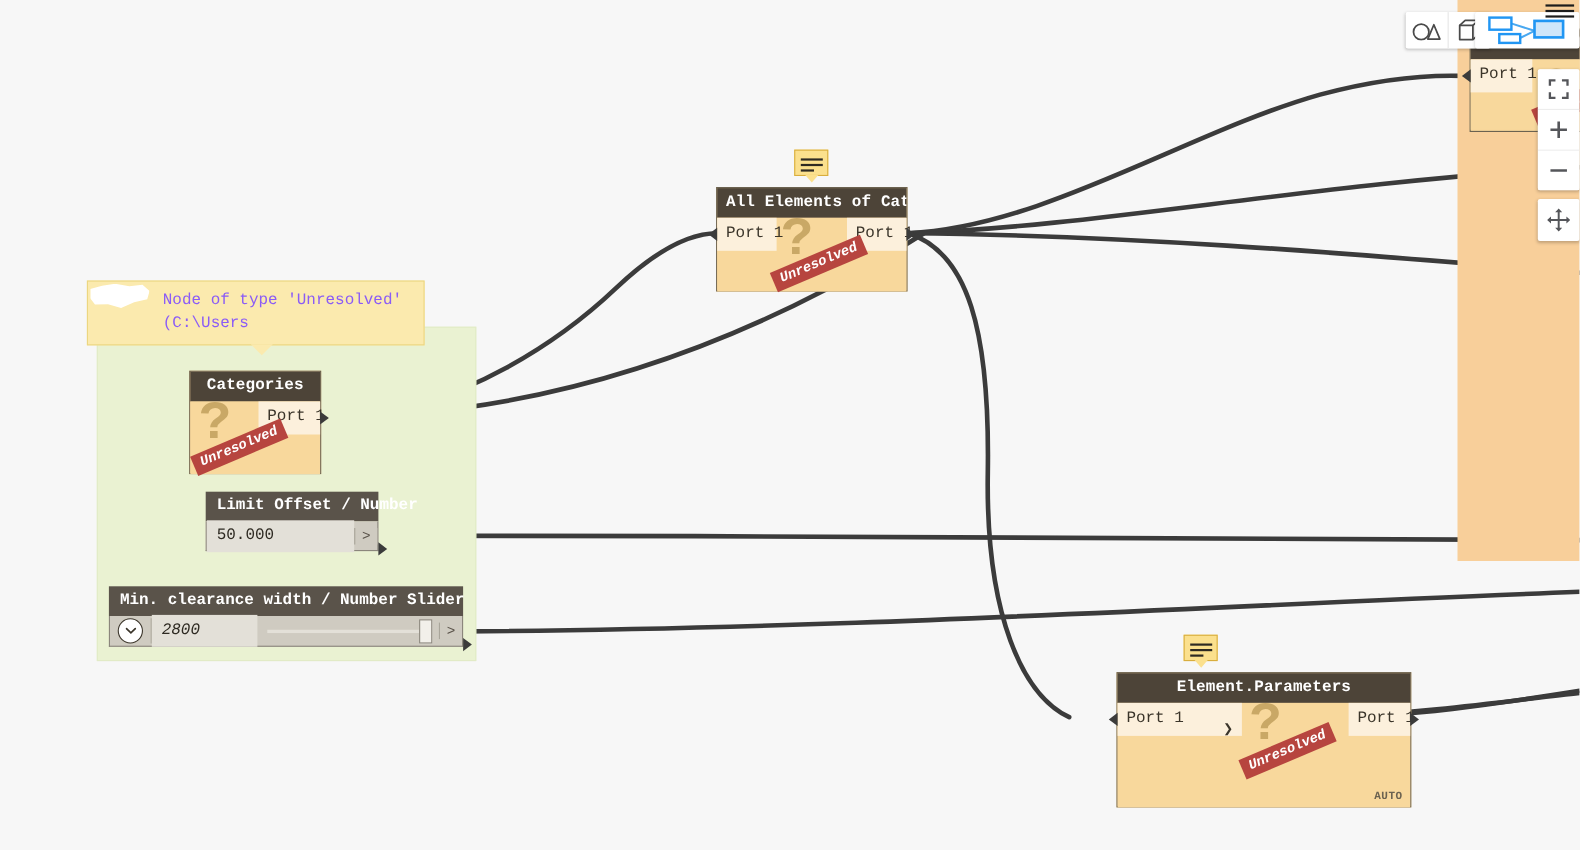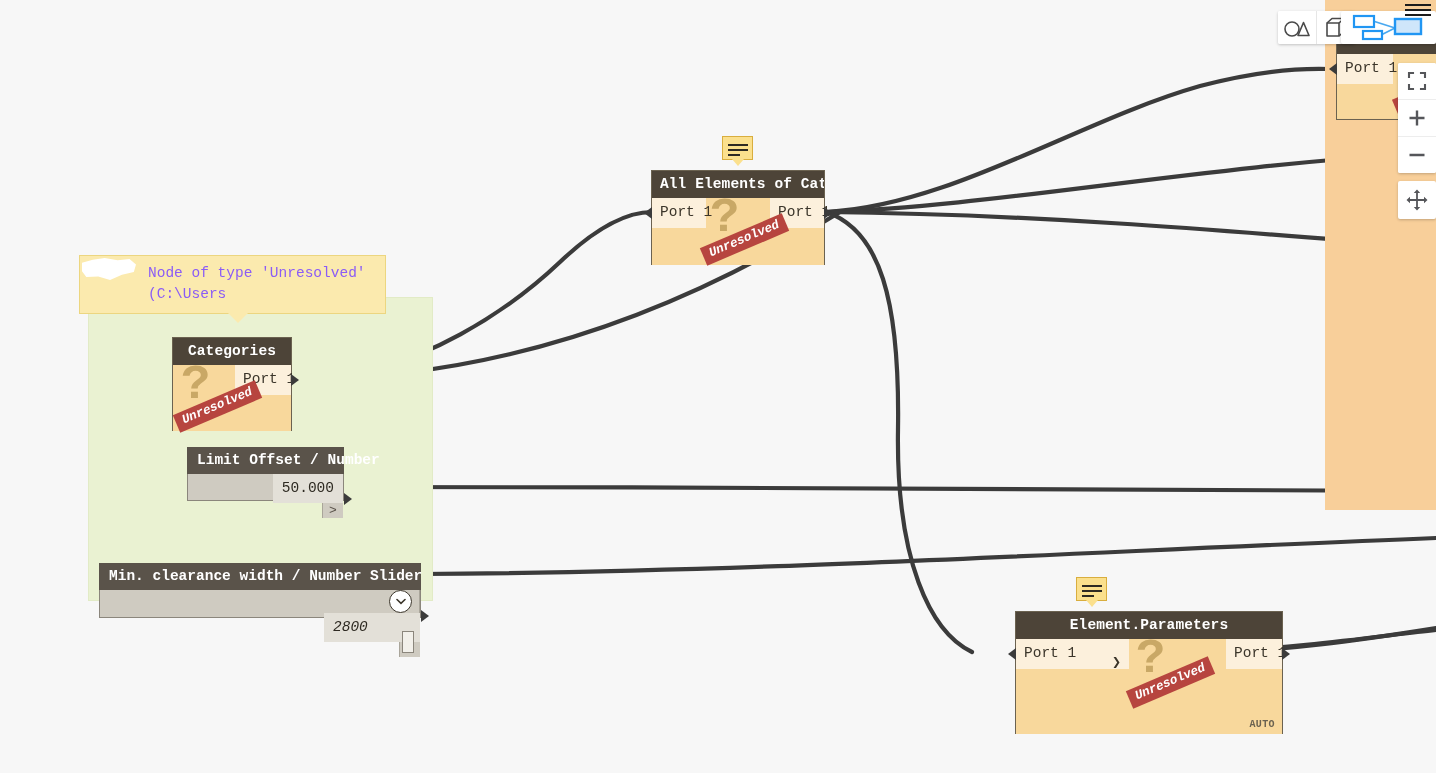--- a/index.html
+++ b/index.html
@@ -205,26 +205,25 @@
     background: #5a534a;
     color: #ffffff;
     font-size: 14.5px;
     font-weight: bold;
     text-align: center;
     padding: 5px 10px 6px 10px;
     white-space: nowrap;
   }
   .vnode-row {
     display: flex;
-    align-items: flex-end;
+    align-items: center;
     background: #cfcbc1;
     border: 1px solid #8b867c;
     border-top: none;
     box-sizing: border-box;
-    flex-direction: column;
   }
   .val-box {
     background: #e3e0d8;
     color: #2e2a22;
     font-size: 14.5px;
     padding: 6px 9px 7px 9px;
     box-sizing: border-box;
     display: flex;
     align-items: center;
   }
@@ -440,21 +439,21 @@
 
   <div class="vnode" style="left:187px; top:447px; width:157px;">
     <div class="vnode-header">Limit Offset / Number</div>
     <div class="vnode-row" style="height:27px;">
       <div class="val-box" style="flex:1;">50.000</div>
       <div class="out-arrow-box">&gt;</div>
     </div>
     <div class="nub right" style="right:-8px; top:46px; position:absolute;"></div>
   </div>
 
-  <div class="vnode" style="left:99px; top:563px; width:322px;">
+  <div class="vnode" style="left:99px; top:533px; width:322px;">
     <div class="vnode-header">Min. clearance width / Number Slider</div>
     <div class="vnode-row" style="height:28px;">
       <div class="dropdown-box">
         <span class="dropdown-circle">
           <svg width="10" height="7" viewBox="0 0 10 7">
             <path d="M1,1.5 L5,5.3 L9,1.5" fill="none" stroke="#3b352a" stroke-width="1.6" stroke-linecap="round"></path>
           </svg>
         </span>
       </div>
       <div class="val-box italic" style="width:96px;">2800</div>

